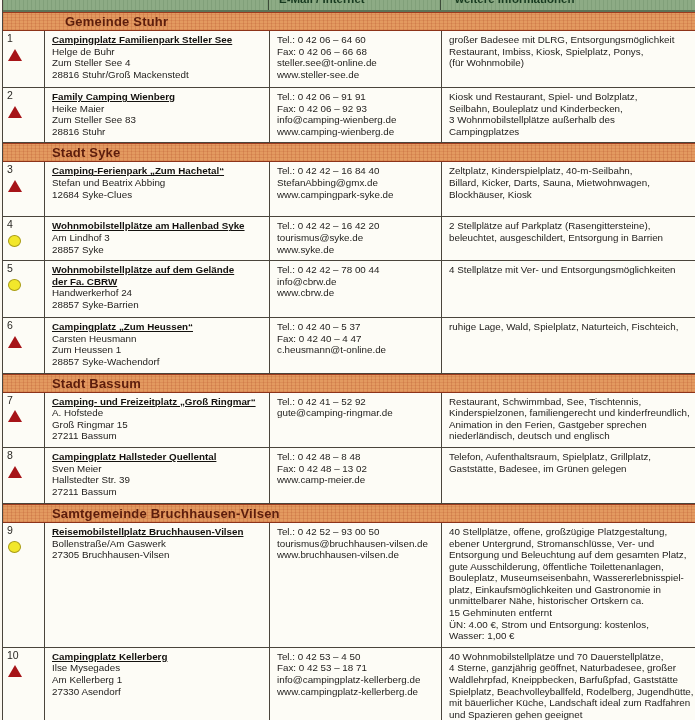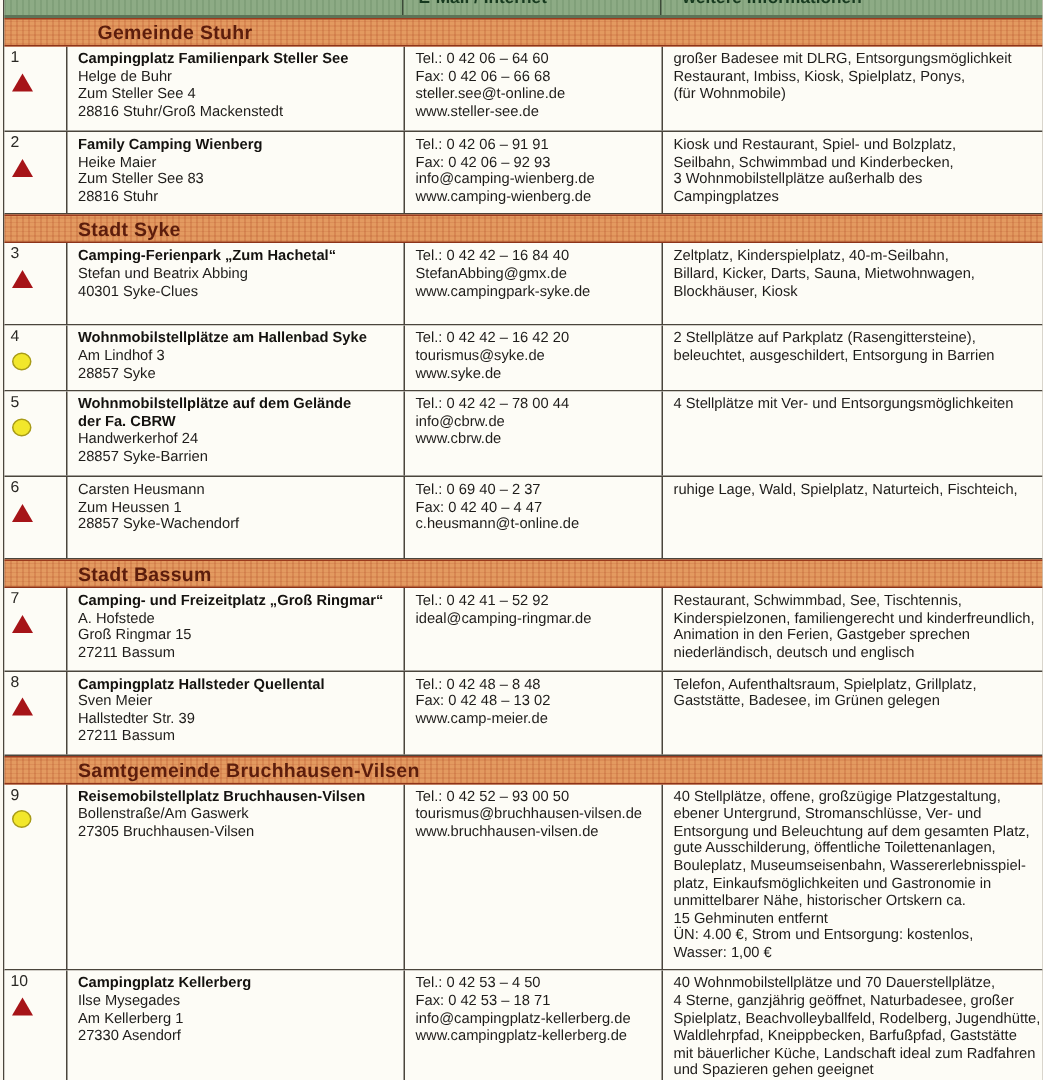--- a/index.html
+++ b/index.html
@@ -31,21 +31,21 @@
        border-bottom:1px solid #4a453c;background:#fdfcf6;box-sizing:border-box;}
   .cell{padding:3px 4px 5px 7px;font-size:9.8px;line-height:11.6px;color:#1e1c1a;
         border-left:1px solid #4a453c;overflow:hidden;}
   .cell:first-child{border-left:none;padding:2px 2px 2px 4px;}
   .num{font-size:10.5px;color:#2a2824;}
   .marker-tri{width:0;height:0;margin:4px 0 0 1px;
       border-left:7px solid transparent;border-right:7px solid transparent;
       border-bottom:12px solid #a61418;}
   .marker-dot{width:13px;height:12px;margin:4px 0 0 1px;border-radius:50%;
       background:#f2e72b;border:1px solid #a89b17;box-sizing:border-box;}
-  .t-line{font-weight:bold;color:#14120f;}
+  .t-line{font-weight:bold;color:#14120f;text-decoration:underline;}
   .line{white-space:nowrap;}
 </style>
 </head>
 <body>
 
 <div class="scan">
   <div class="table">
 
     <div class="head-strip">
       <div class="head-vline" style="left:265px"></div>
@@ -93,37 +93,37 @@
             <div class="line">28816 Stuhr</div>
           </div>
           <div class="cell">
             <div class="line">Tel.: 0 42 06 – 91 91</div>
             <div class="line">Fax: 0 42 06 – 92 93</div>
             <div class="line">info@camping-wienberg.de</div>
             <div class="line">www.camping-wienberg.de</div>
           </div>
           <div class="cell">
             <div class="line">Kiosk und Restaurant, Spiel- und Bolzplatz,</div>
-            <div class="line">Seilbahn, Schwimmbad und Kinderbecken,</div>
+            <div class="line">Seilbahn, Bouleplatz und Kinderbecken,</div>
             <div class="line">3 Wohnmobilstellplätze außerhalb des</div>
             <div class="line">Campingplatzes</div>
           </div>
         </div>
         <div class="section-bar">
           <span>Stadt Syke</span>
         </div>
         <div class="row" style="min-height: 55px;">
           <div class="cell">
             <div class="num">3</div>
             <div class="marker-tri"></div>
           </div>
           <div class="cell">
             <div class="line t-line">Camping-Ferienpark „Zum Hachetal“</div>
             <div class="line">Stefan und Beatrix Abbing</div>
-            <div class="line">40301 Syke-Clues</div>
+            <div class="line">12684 Syke-Clues</div>
           </div>
           <div class="cell">
             <div class="line">Tel.: 0 42 42 – 16 84 40</div>
             <div class="line">StefanAbbing@gmx.de</div>
             <div class="line">www.campingpark-syke.de</div>
           </div>
           <div class="cell">
             <div class="line">Zeltplatz, Kinderspielplatz, 40-m-Seilbahn,</div>
             <div class="line">Billard, Kicker, Darts, Sauna, Mietwohnwagen,</div>
             <div class="line">Blockhäuser, Kiosk</div>
@@ -168,26 +168,27 @@
           <div class="cell">
             <div class="line">4 Stellplätze mit Ver- und Entsorgungsmöglichkeiten</div>
           </div>
         </div>
         <div class="row" style="min-height: 55px;">
           <div class="cell">
             <div class="num">6</div>
             <div class="marker-tri"></div>
           </div>
           <div class="cell">
+            <div class="line t-line">Campingplatz „Zum Heussen“</div>
             <div class="line">Carsten Heusmann</div>
             <div class="line">Zum Heussen 1</div>
             <div class="line">28857 Syke-Wachendorf</div>
           </div>
           <div class="cell">
-            <div class="line">Tel.: 0 69 40 – 2 37</div>
+            <div class="line">Tel.: 0 42 40 – 5 37</div>
             <div class="line">Fax: 0 42 40 – 4 47</div>
             <div class="line">c.heusmann@t-online.de</div>
           </div>
           <div class="cell">
             <div class="line">ruhige Lage, Wald, Spielplatz, Naturteich, Fischteich,</div>
           </div>
         </div>
         <div class="section-bar">
           <span>Stadt Bassum</span>
         </div>
@@ -197,21 +198,21 @@
             <div class="marker-tri"></div>
           </div>
           <div class="cell">
             <div class="line t-line">Camping- und Freizeitplatz „Groß Ringmar“</div>
             <div class="line">A. Hofstede</div>
             <div class="line">Groß Ringmar 15</div>
             <div class="line">27211 Bassum</div>
           </div>
           <div class="cell">
             <div class="line">Tel.: 0 42 41 – 52 92</div>
-            <div class="line">ideal@camping-ringmar.de</div>
+            <div class="line">gute@camping-ringmar.de</div>
           </div>
           <div class="cell">
             <div class="line">Restaurant, Schwimmbad, See, Tischtennis,</div>
             <div class="line">Kinderspielzonen, familiengerecht und kinderfreundlich,</div>
             <div class="line">Animation in den Ferien, Gastgeber sprechen</div>
             <div class="line">niederländisch, deutsch und englisch</div>
           </div>
         </div>
         <div class="row" style="min-height: 56px;">
           <div class="cell">
@@ -278,22 +279,22 @@
           </div>
           <div class="cell">
             <div class="line">Tel.: 0 42 53 – 4 50</div>
             <div class="line">Fax: 0 42 53 – 18 71</div>
             <div class="line">info@campingplatz-kellerberg.de</div>
             <div class="line">www.campingplatz-kellerberg.de</div>
           </div>
           <div class="cell">
             <div class="line">40 Wohnmobilstellplätze und 70 Dauerstellplätze,</div>
             <div class="line">4 Sterne, ganzjährig geöffnet, Naturbadesee, großer</div>
+            <div class="line">Waldlehrpfad, Kneippbecken, Barfußpfad, Gaststätte</div>
             <div class="line">Spielplatz, Beachvolleyballfeld, Rodelberg, Jugendhütte,</div>
-            <div class="line">Waldlehrpfad, Kneippbecken, Barfußpfad, Gaststätte</div>
             <div class="line">mit bäuerlicher Küche, Landschaft ideal zum Radfahren</div>
             <div class="line">und Spazieren gehen geeignet</div>
           </div>
         </div>
       </div>
 
   </div>
 </div>
 
 </body></html>

